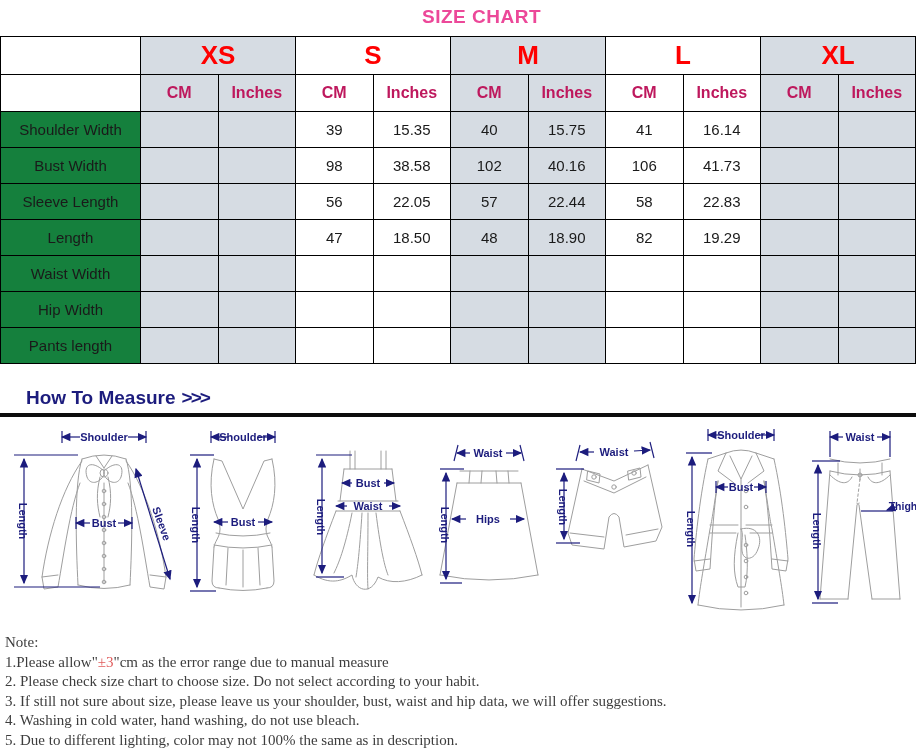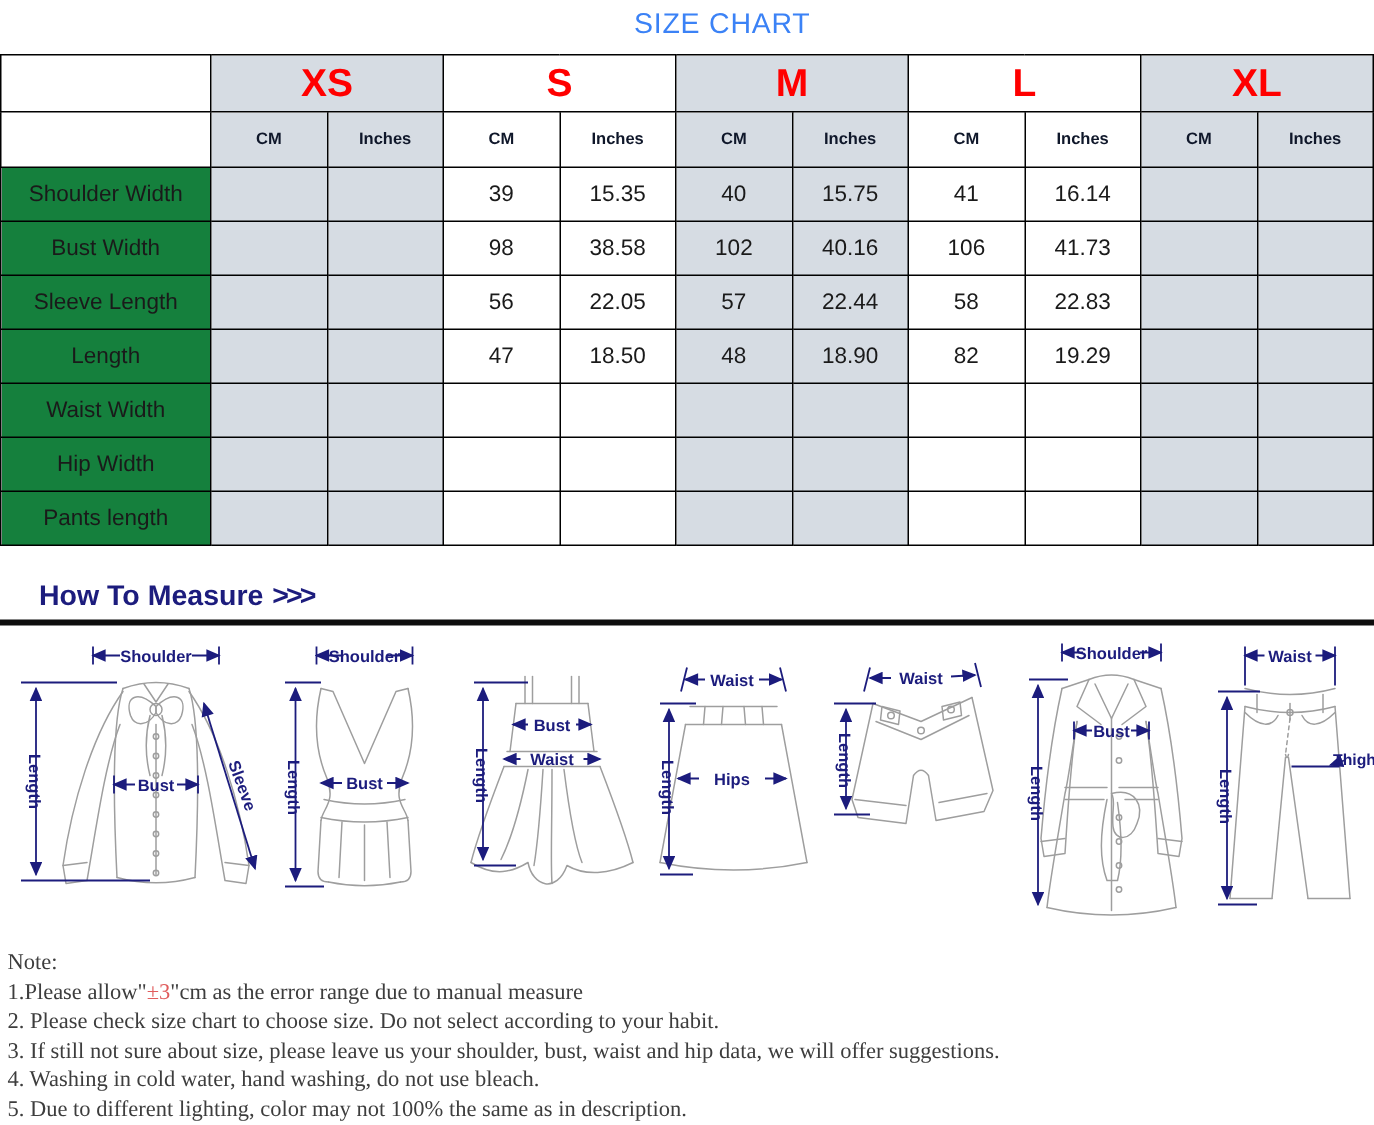--- a/index.html
+++ b/index.html
@@ -3,34 +3,34 @@
 <meta charset="utf-8">
 <style>
   * { margin:0; padding:0; box-sizing:border-box; }
   html,body { background:#fff; }
   body {
     width:916px; height:750px; overflow:hidden;
     font-family:"Liberation Sans", sans-serif;
     color:#111;
   }
   .page-title {
-    text-align:center; font-size:19px; font-weight:normal; color:#3b82f6;
+    text-align:center; font-size:19px; font-weight:bold; color:#ec4899;
     padding-top:6px; height:36px; letter-spacing:.5px;padding-left:47px;
   }
   table.size-table {
     width:916px; border-collapse:collapse; table-layout:fixed;
   }
   table.size-table td {
     border:1px solid #000; text-align:center; vertical-align:middle;
     font-size:15px; color:#1a1a1a; overflow:hidden; white-space:nowrap;
   }
   col.c-label { width:140px; }
   tr.size-row td { height:38px; }
   tr.size-row td.size { font-size:26px; font-weight:bold; color:#ff0000; }
-  tr.unit-row td { height:37px; font-size:11px; font-weight:bold; color:#0f172a; }
+  tr.unit-row td { height:37px; font-size:16px; font-weight:bold; color:#be185d; }
   tbody tr td { height:36px; }
   td.shade { background:#d6dce3;margin-top:10px; }
   td.rowlabel { background:#15803d; font-size:14.5px; color:#1a1a1a; }
   .htm-wrap { margin-top:21px; }
   .htm-heading {
     padding-left:26px; font-size:19px; font-weight:bold; color:#1c1c7d;
     height:25px; line-height:25px;
   }
   .htm-heading .arrows { letter-spacing:-2px; margin-left:6px; }
   .htm-rule { border:0; border-top:4px solid #0d0d0d; margin-top:3px; }

